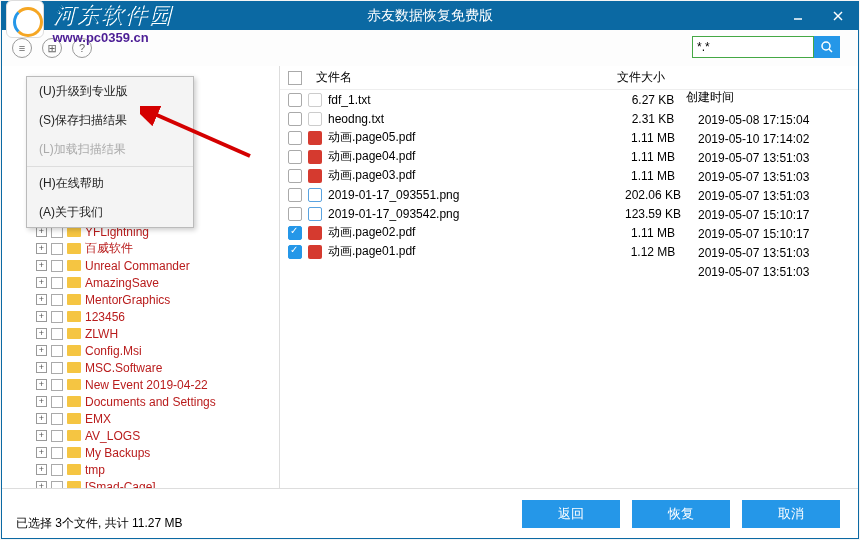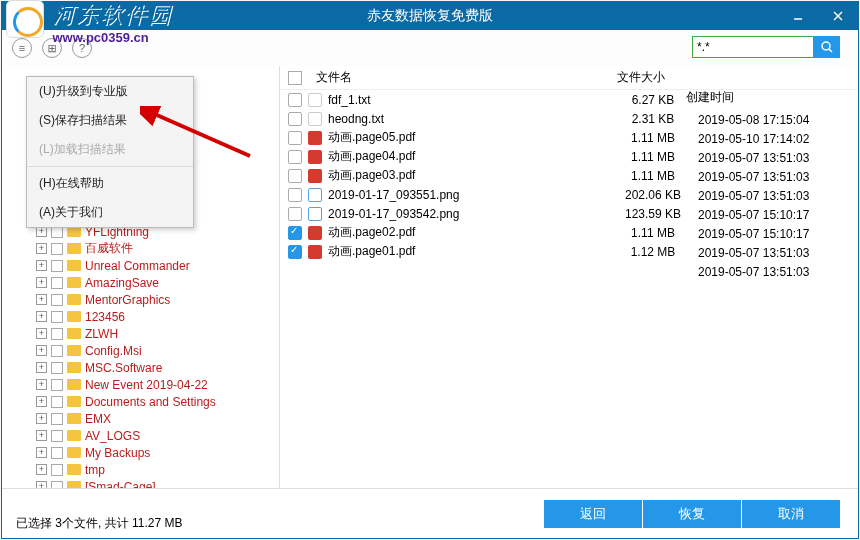--- a/index.html
+++ b/index.html
@@ -44,21 +44,21 @@
 .ficon.txt { border: 1px solid #ccc; background: #fff; }
 .ficon.pdf { background: #d53a2f; }
 .ficon.png { border: 1px solid #5aa3e0; background: #fff; position: relative; }
 .col-name { width: 280px; }
 .col-size { width: 90px; text-align: center; }
 .col-date { width: 160px; margin-top: 40px; }
 
 .footer { height: 50px; border-top: 1px solid #ddd; display: flex; align-items: center; padding: 0 14px; font-size: 12px; position: relative; }
 .footer select { font-size: 12px; height: 22px; width: 164px; border: 1px solid #aaa; background: #eee; }
 .footer .status { position: absolute; left: 14px; bottom: 6px; font-size: 12px; }
-.footer .btns { position: absolute; right: 18px; bottom: 10px; display: flex; gap: 1px; }
+.footer .btns { position: absolute; right: 18px; bottom: 10px; display: flex; gap: 12px; }
 .footer .btn { width: 98px; height: 28px; background: #2597e8; color: #fff; display: flex; align-items: center; justify-content: center; font-size: 13px; cursor: pointer; }
 
 .arrow { position: absolute; left: 138px; top: 104px; z-index: 20; pointer-events: none; }
 
 .watermark { position: absolute; left: 6px; top: 0; z-index: 30; pointer-events: none; }
 .watermark .logo { width: 38px; height: 38px; background: #fff; border: 1px solid #ddd; display: inline-block; vertical-align: top; border-radius: 6px; position: relative; }
 .watermark .logo::before { content:""; position:absolute; left:6px; top:6px; width:24px; height:24px; border:3px solid #f5a623; border-radius:50%; border-left-color:#2597e8; }
 .watermark .txt { display: inline-block; vertical-align: top; margin-left: 4px; }
 .watermark .cn { font-size: 22px; font-weight: normal; font-style: italic; color: #0369a1; text-shadow: 1px 1px 0 #fff; letter-spacing: 2px; }
 .watermark .url { font-size: 13px; color: #4c1d95; font-weight: bold; }

